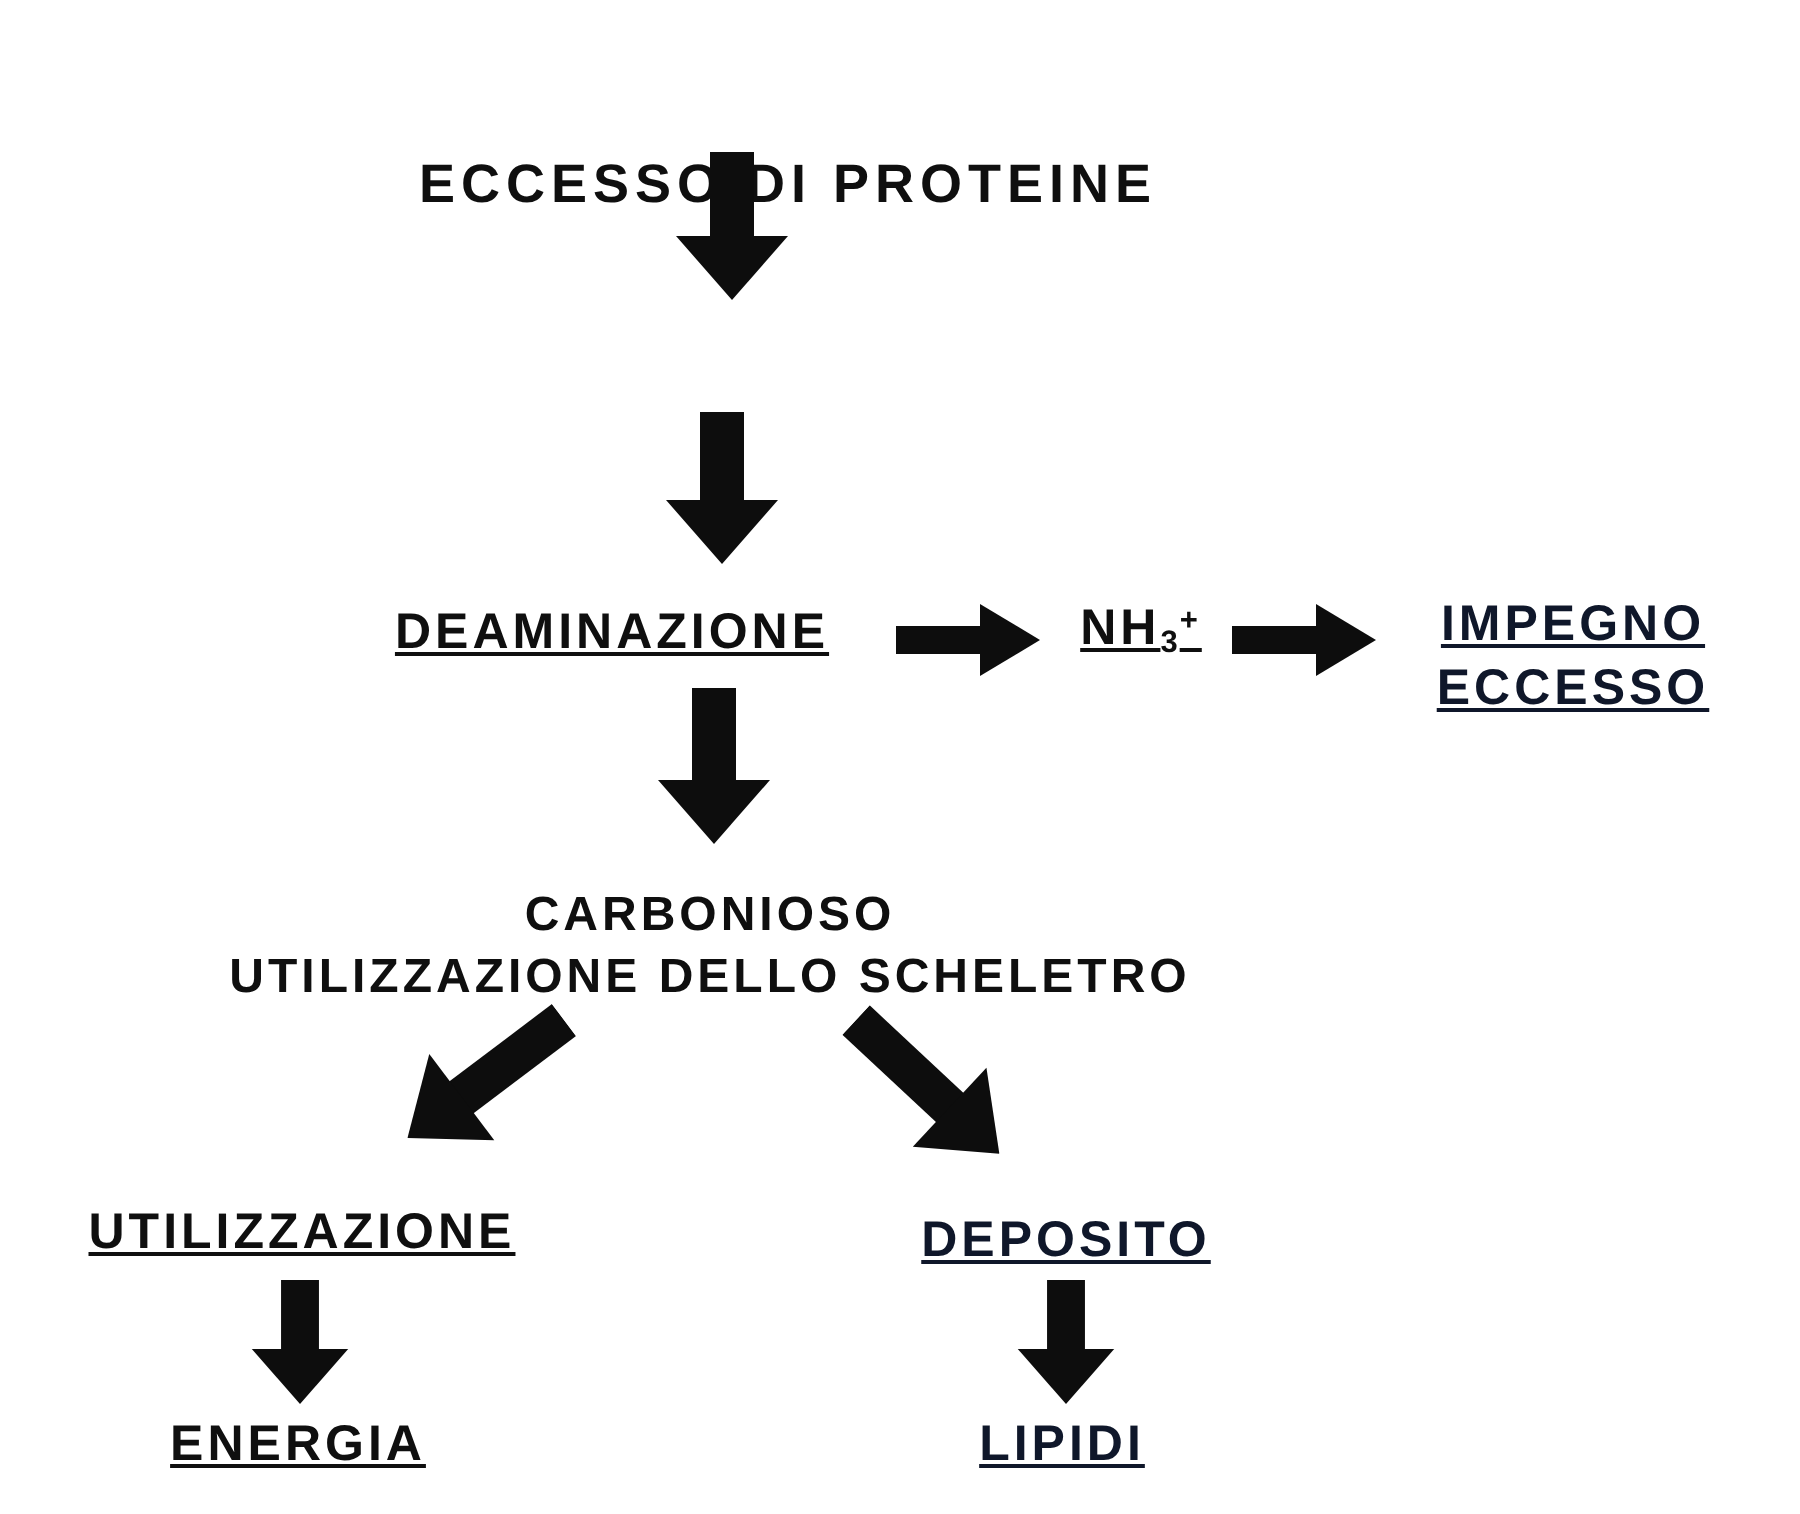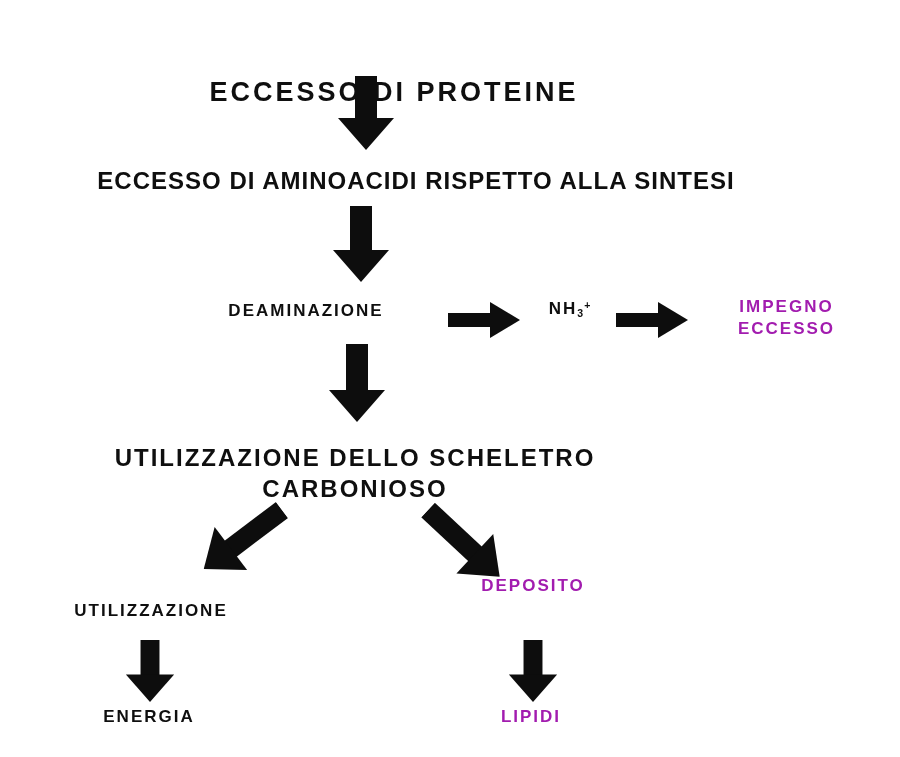--- a/index.html
+++ b/index.html
@@ -13,24 +13,24 @@
     overflow: hidden;
   }
   .node {
     position: absolute;
     text-align: center;
     font-weight: bold;
     color: #0f0f0f;
     letter-spacing: 2px;
     line-height: 1.28;
   }
-  .red { color: #a21caf; }
+  .red { color: #0f172a; }
   .title { font-size: 27px; letter-spacing: 3px; }
   .big { font-size: 24px; letter-spacing: 1px; }
-  .mid { font-size: 17px; }
+  .mid { font-size: 25px; text-decoration: underline; }
   .arrow { position: absolute; }
   .arrow svg { display: block; }
   .arrow rect, .arrow polygon { fill: #0d0d0d; }
   .rot-left  { transform: rotate(53deg);  transform-origin: 30px 0px; }
   .rot-right { transform: rotate(-47deg); transform-origin: 30px 0px; }
   .nh sub { font-size: 0.62em; vertical-align: -0.25em; }
   .nh sup { font-size: 0.62em; vertical-align: 0.45em; margin-left: -1px; }
 </style>
 </head>
 <body>
@@ -39,21 +39,20 @@
 
   <div class="node title" style="left:94px; top:30px; width:600px;margin-top:45px;">ECCESSO DI PROTEINE</div>
 
   <div class="arrow" style="left:336px; top:76px;">
     <svg width="60" height="74" viewBox="0 0 60 74" aria-hidden="true">
       <rect x="19" y="0" width="22" height="44"></rect>
       <polygon points="2,42 58,42 30,74"></polygon>
     </svg>
   </div>
 
-  <div class="node big" style="left:16px; top:166px; width:800px;">ECCESSO DI AMINOACIDI RISPETTO ALLA SINTESI</div>
 
   <div class="arrow" style="left:331px; top:206px;">
     <svg width="60" height="76" viewBox="0 0 60 76" aria-hidden="true">
       <rect x="19" y="0" width="22" height="46"></rect>
       <polygon points="2,44 58,44 30,76"></polygon>
     </svg>
   </div>
 
   <div class="node mid" style="left:156px; top:300px; width:300px;">DEAMINAZIONE</div>
 
@@ -79,41 +78,41 @@
   </div>
 
   <div class="arrow" style="left:327px; top:344px;">
     <svg width="60" height="78" viewBox="0 0 60 78" aria-hidden="true">
       <rect x="19" y="0" width="22" height="48"></rect>
       <polygon points="2,46 58,46 30,78"></polygon>
     </svg>
   </div>
 
   <div class="node big" style="left:55px; top:443px; width:600px; letter-spacing:2px;">
+    <div>CARBONIOSO</div>
     <div>UTILIZZAZIONE DELLO SCHELETRO</div>
-    <div>CARBONIOSO</div>
   </div>
 
   <div class="arrow rot-left" style="left:252px; top:510px;">
     <svg width="60" height="98" viewBox="0 0 60 98" aria-hidden="true">
       <rect x="20" y="0" width="20" height="66"></rect>
       <polygon points="3,64 57,64 30,98"></polygon>
     </svg>
   </div>
 
   <div class="arrow rot-right" style="left:398px; top:510px;">
     <svg width="60" height="98" viewBox="0 0 60 98" aria-hidden="true">
       <rect x="20" y="0" width="20" height="66"></rect>
       <polygon points="3,64 57,64 30,98"></polygon>
     </svg>
   </div>
 
   <div class="node mid" style="left:1px; top:600px; width:300px;">UTILIZZAZIONE</div>
 
-  <div class="node mid red" style="left:433px; top:575px; width:200px;">DEPOSITO</div>
+  <div class="node mid red" style="left:433px; top:604px; width:200px;">DEPOSITO</div>
 
   <div class="arrow" style="left:123px; top:640px;">
     <svg width="54" height="62" viewBox="0 0 60 72" aria-hidden="true">
       <rect x="19" y="0" width="22" height="42"></rect>
       <polygon points="2,40 58,40 30,72"></polygon>
     </svg>
   </div>
 
   <div class="arrow" style="left:506px; top:640px;">
     <svg width="54" height="62" viewBox="0 0 60 72" aria-hidden="true">

